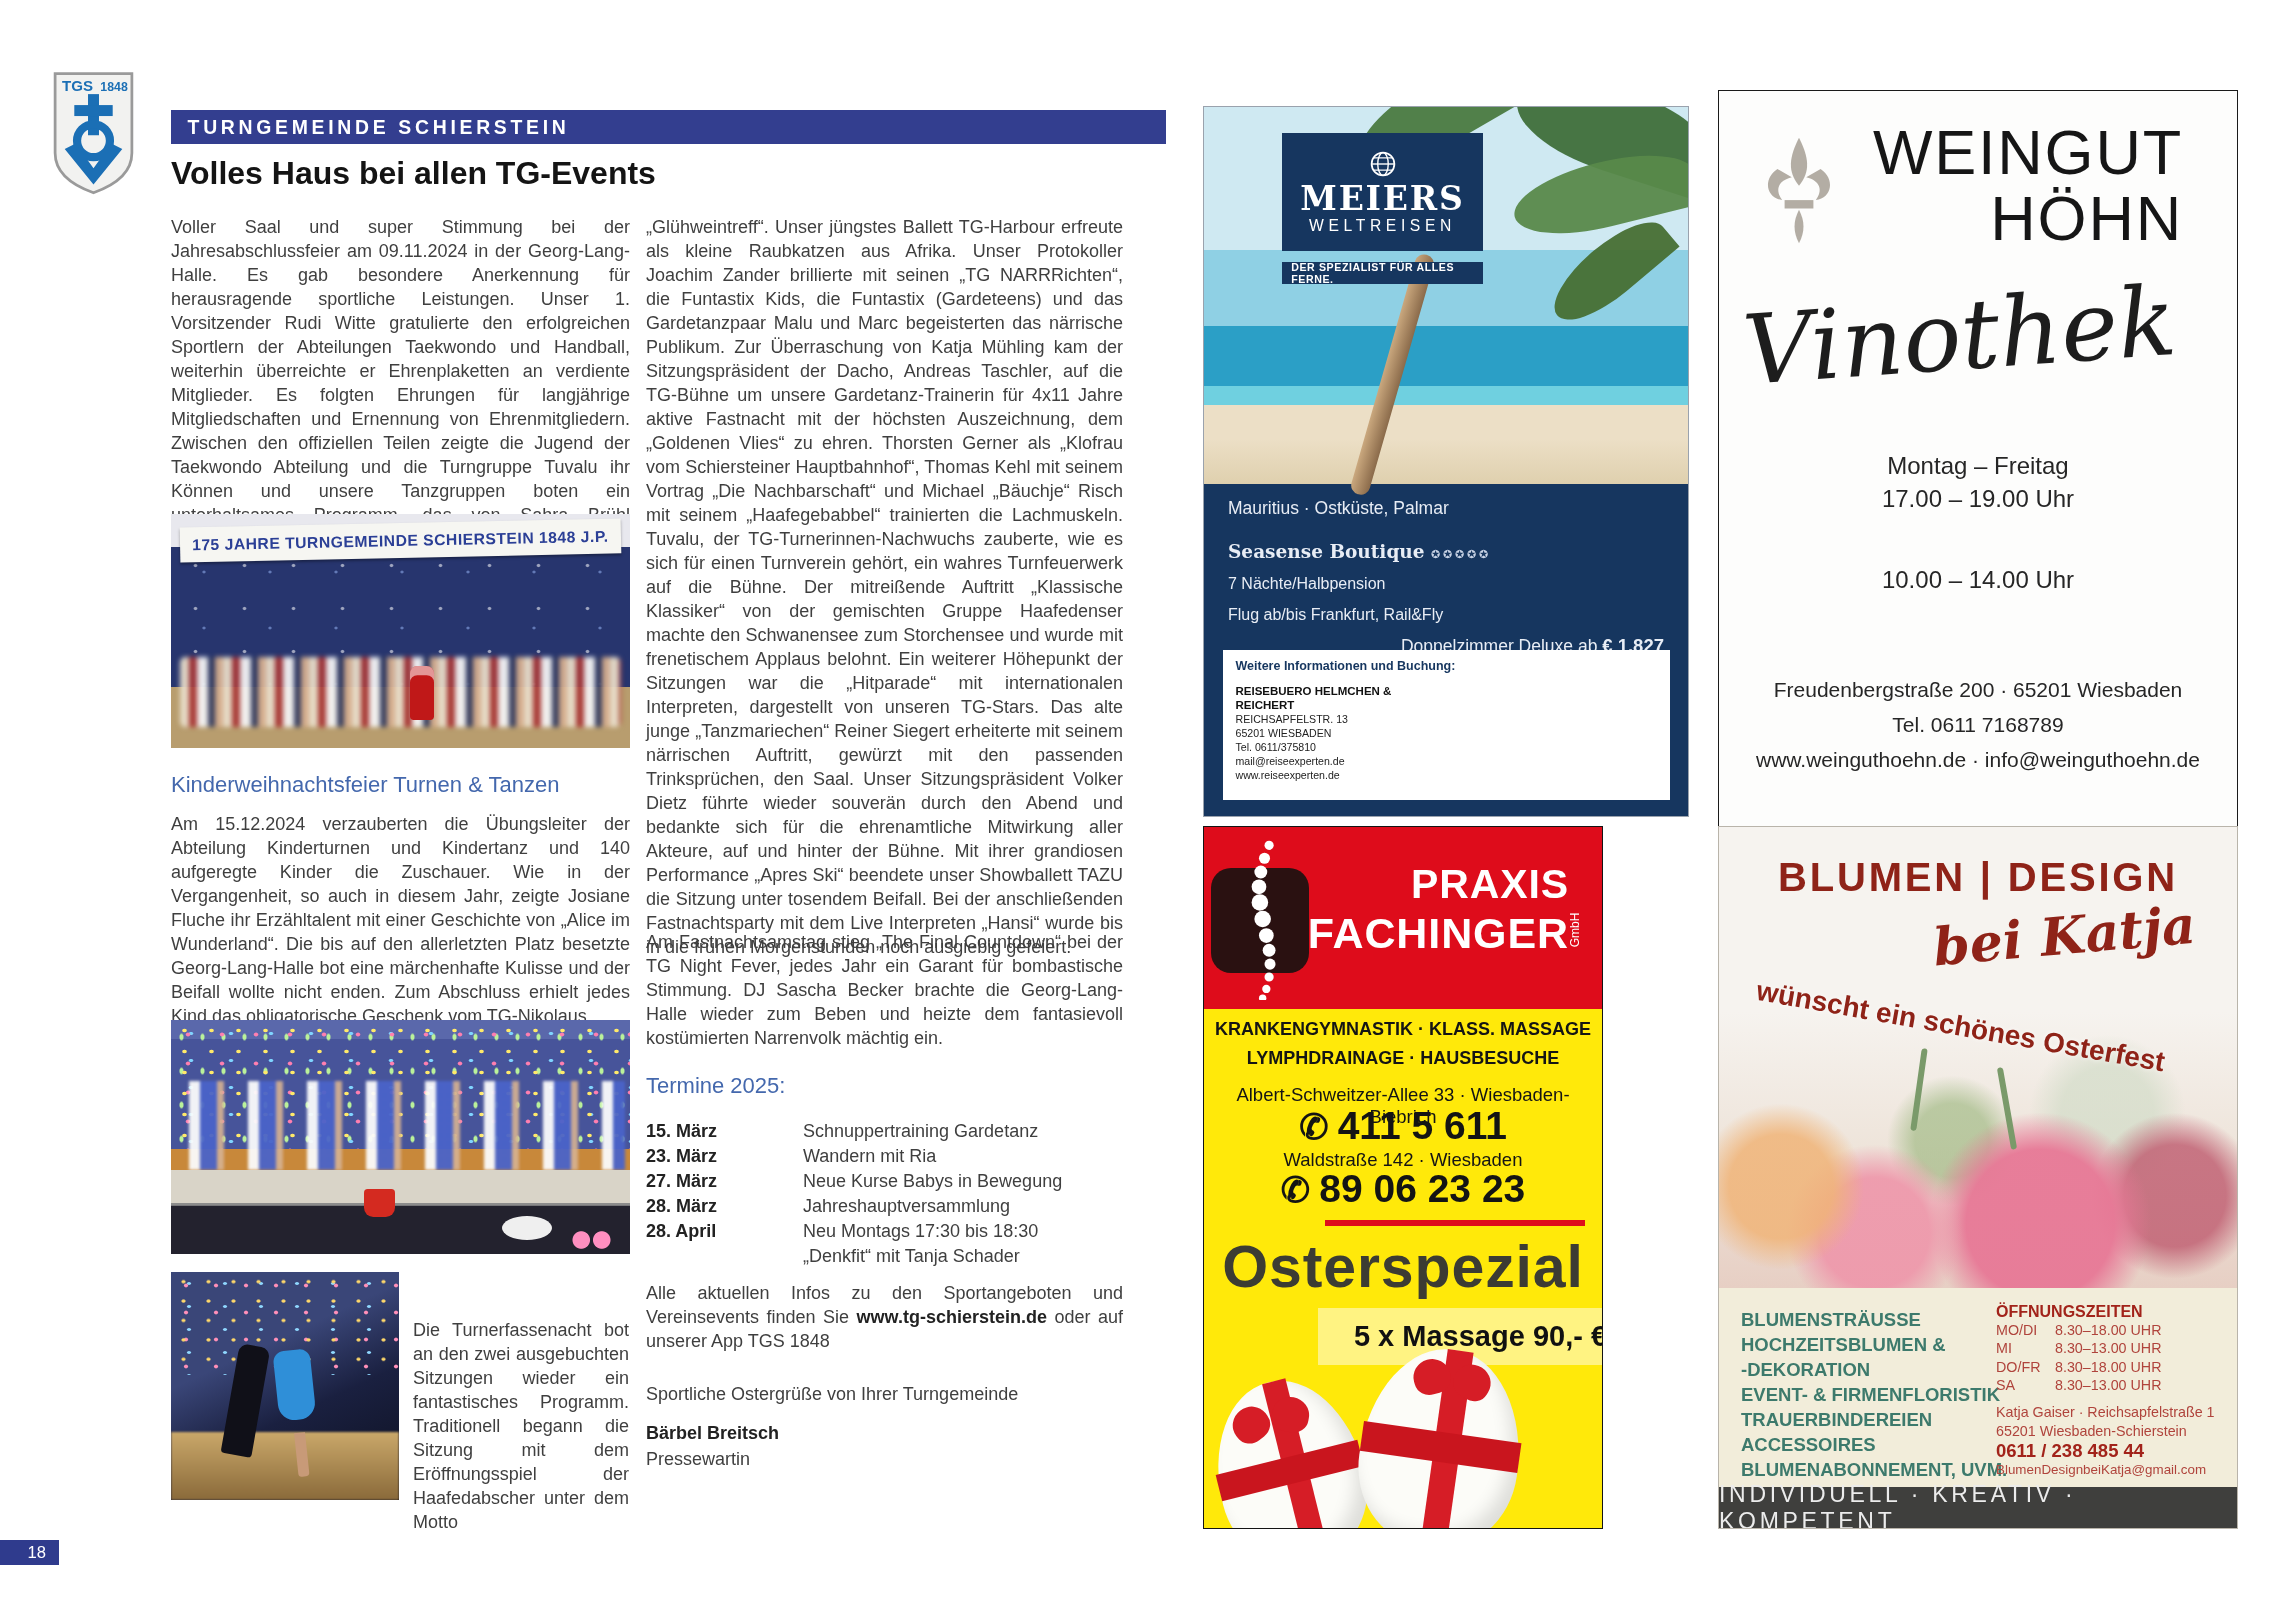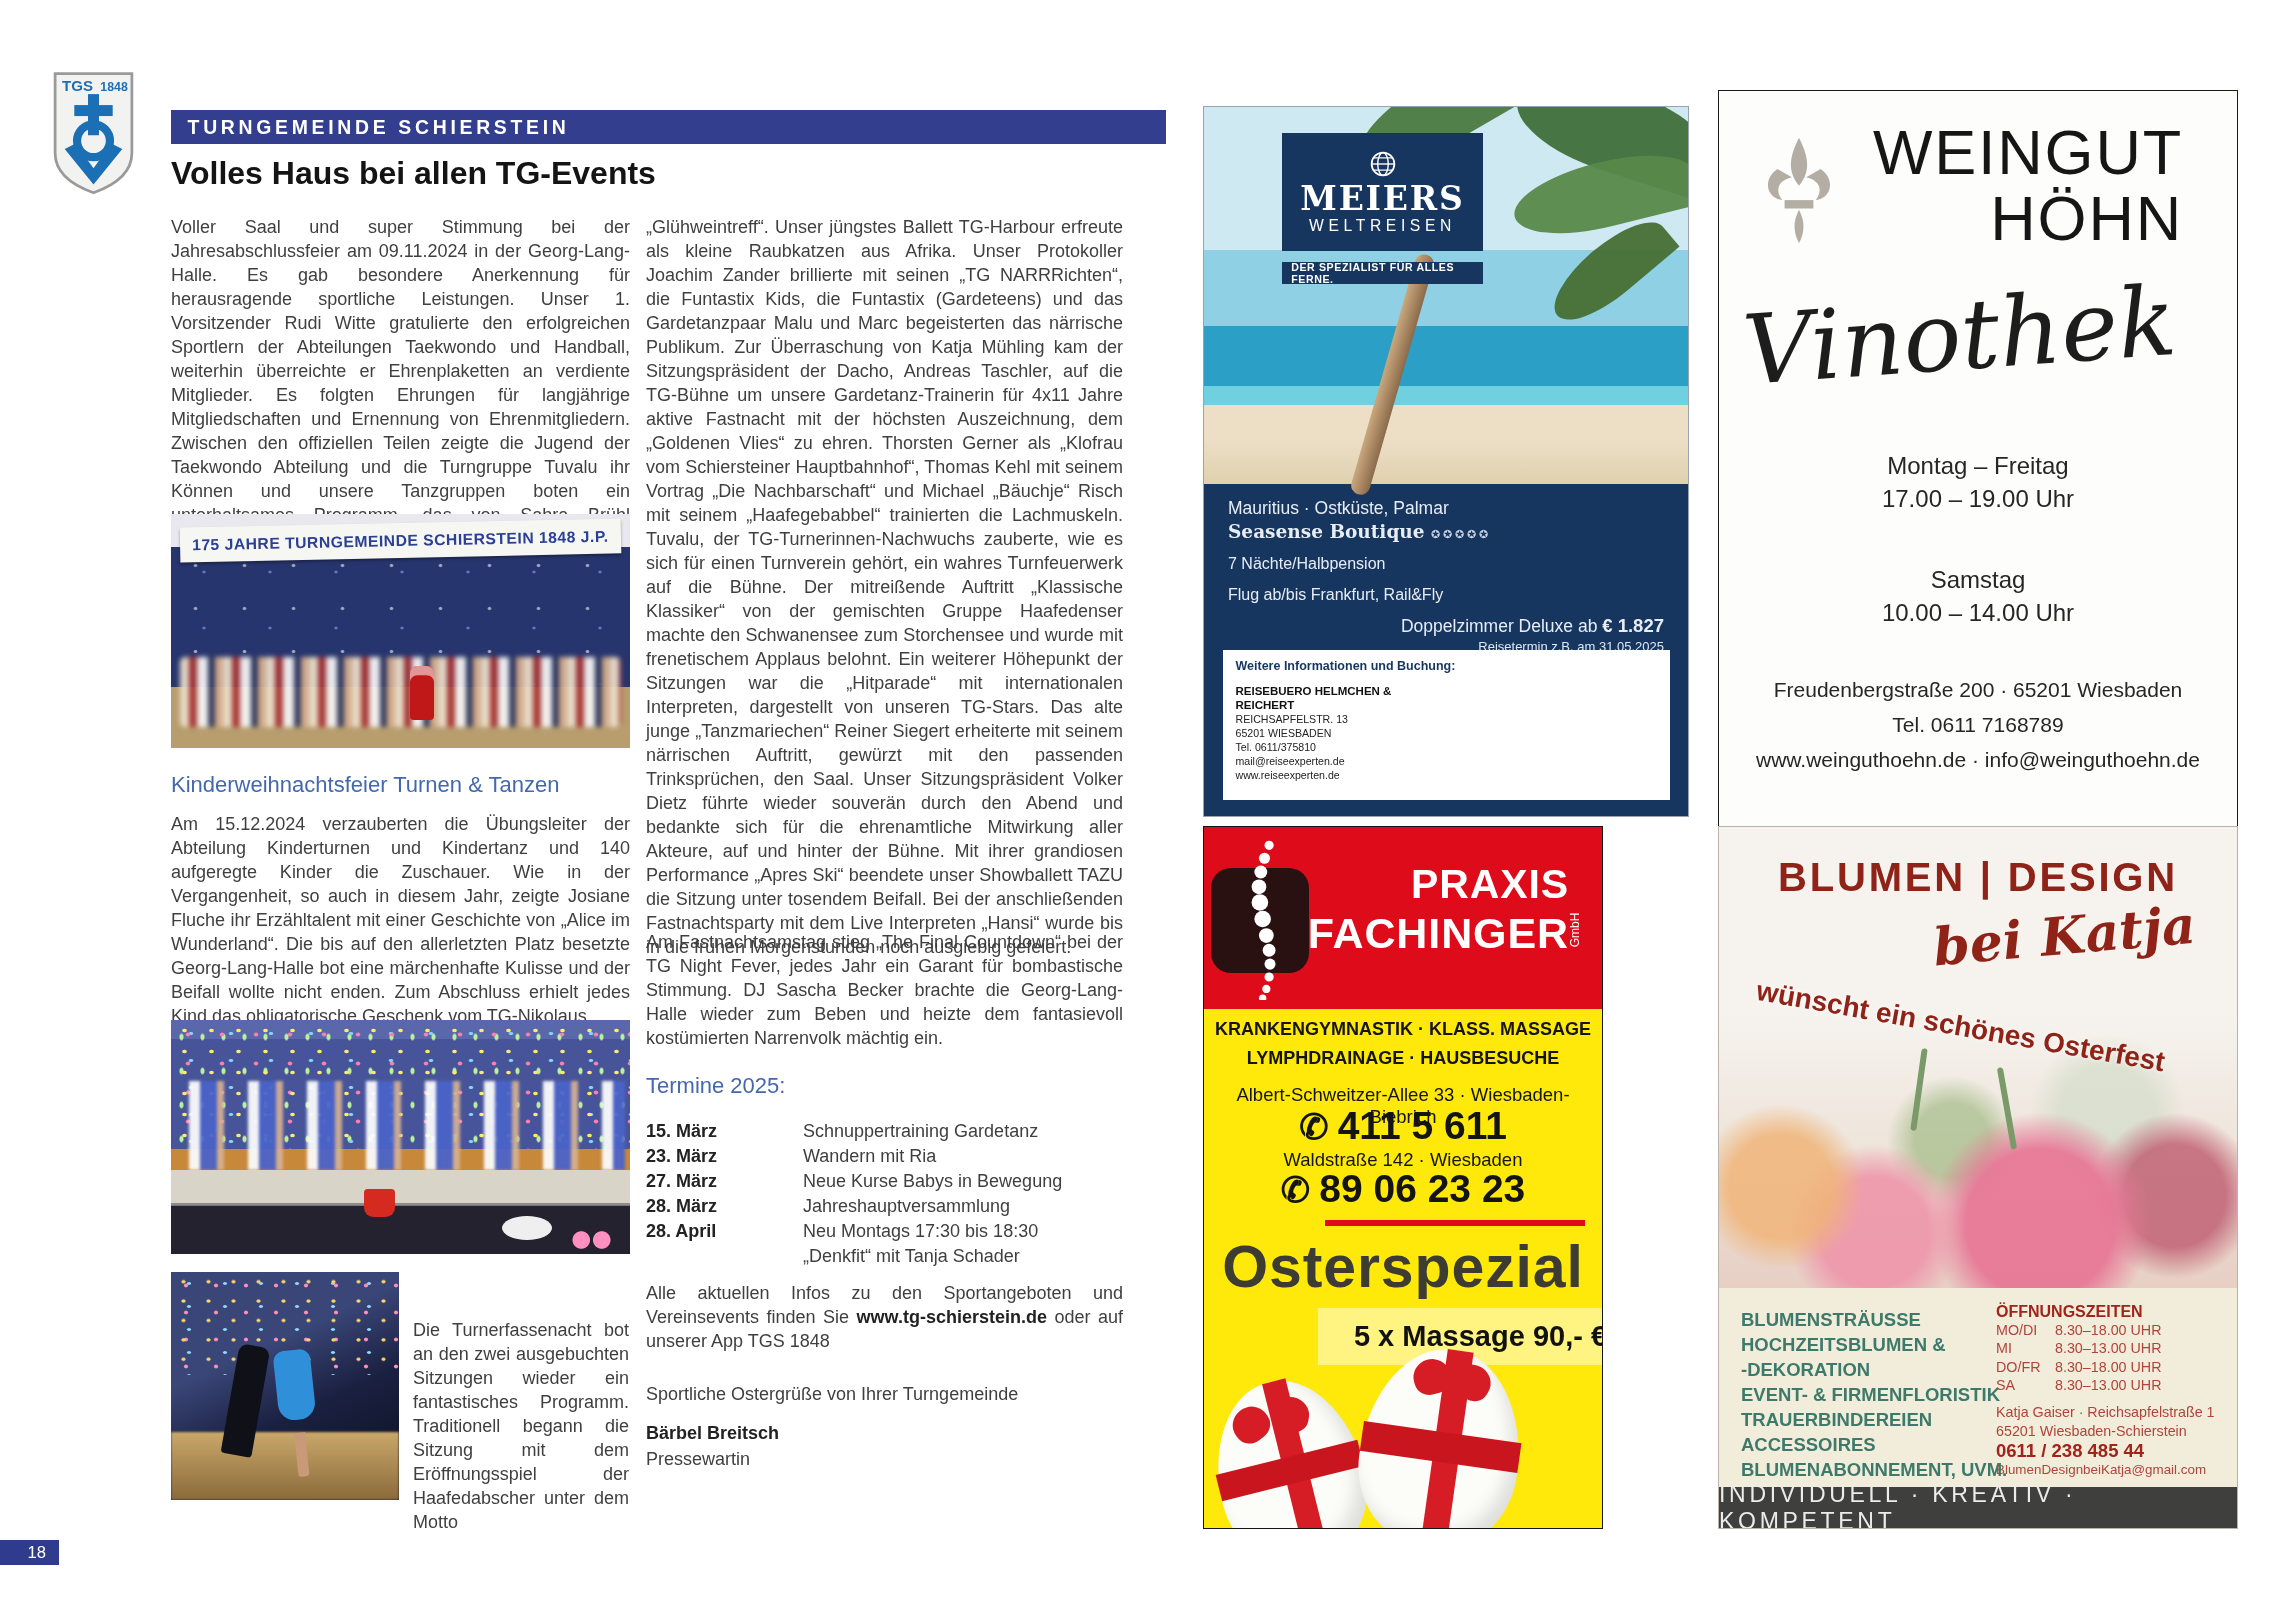--- a/index.html
+++ b/index.html
@@ -90,21 +90,21 @@
   .mw-f4 { right:9.2px; top:138px; width:138px; height:52px; transform:rotate(-40deg); background:#476f33; }
   .mw-logobox { position:absolute; left:78px; top:26px; width:201px; height:118px; background:#16365f;
      display:flex; flex-direction:column; align-items:center; justify-content:center; gap:3.7px; }
   .mw-globe { width:28px; height:28px; }
   .mw-name { color:#fff; font-family:"DejaVu Serif", serif; font-weight:bold; font-size:33px; letter-spacing:1.8px; line-height:1; }
   .mw-sub { color:#fff; font-size:15.7px; letter-spacing:4.6px; line-height:1; }
   .mw-tagline { position:absolute; left:78px; top:155px; width:201px; height:22px; background:#16365f;
      color:#fff; font-size:10.6px; font-weight:bold; letter-spacing:0.6px; display:flex; align-items:center; padding-left:9.2px; }
   .mw-info { position:absolute; left:24px; right:24px; top:391px; color:#e8edf5; }
   .mw-dest { font-size:17.5px; }
-  .mw-hotel { font-family:"DejaVu Serif", serif; font-weight:bold; font-size:18.5px; margin-top:2px; }
+  .mw-hotel { font-family:"DejaVu Serif", serif; font-weight:bold; font-size:18.5px; margin-top:22px; }
   .mw-stars { font-size:11px; letter-spacing:2.8px; color:#c9d4e6; font-weight:normal; }
   .mw-line { font-size:16px; margin-top:13px; }
   .mw-price-row { text-align:right; font-size:17.5px; margin-top:11px; }
   .mw-price { font-weight:bold; font-size:18.5px; }
   .mw-date { text-align:right; font-size:13px; margin-top:1.8px; color:#dfe6f2; }
   .mw-fine { font-size:9.7px; line-height:12.5px; color:#cdd6e6; margin-top:24px; }
   .mw-contactbox { position:absolute; left:18.5px; right:18.5px; top:543px; height:150px; background:#fff; padding:9.2px 13px; }
   .mw-contacthead { color:#16365f; font-weight:bold; font-size:12.5px; }
   .mw-crow { display:flex; margin-top:11px; }
   .mw-relogo { flex:1; position:relative; padding-top:24px; }
@@ -352,21 +352,20 @@
     </svg>
     <div class="wg-name">
       <div>WEINGUT</div>
       <div>HÖHN</div>
     </div>
     <div class="wg-script">Vinothek</div>
     <div class="wg-hours">
       <div>Montag – Freitag</div>
       <div>17.00 – 19.00 Uhr</div>
       <div class="gap"></div>
-      <div>Samstag</div>
       <div>10.00 – 14.00 Uhr</div>
     </div>
     <div class="wg-addr">
       <div>Freudenbergstraße 200 · 65201 Wiesbaden</div>
       <div>Tel. 0611 7168789</div>
       <div>www.weinguthoehn.de · info@weinguthoehn.de</div>
     </div>
   </div>
 
   <div class="ad ad-praxis">

